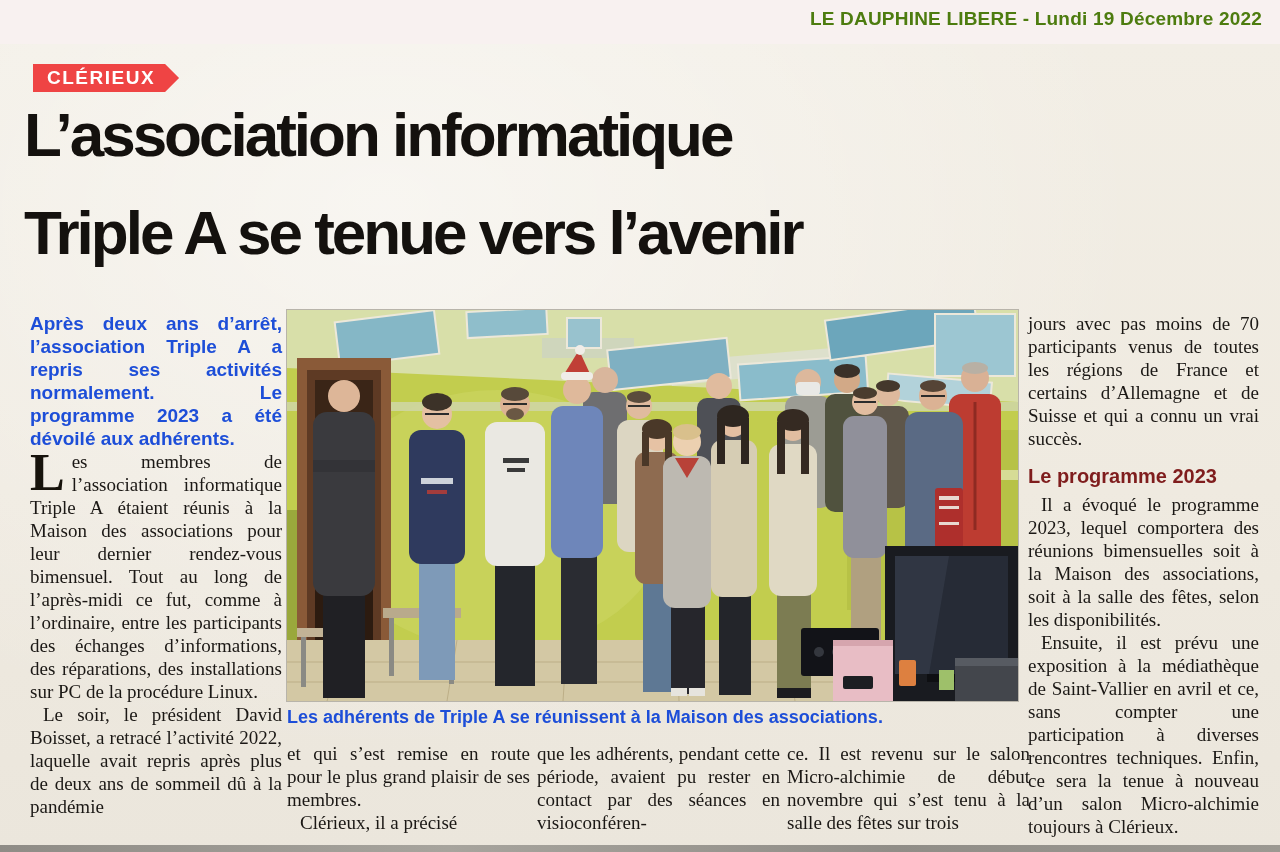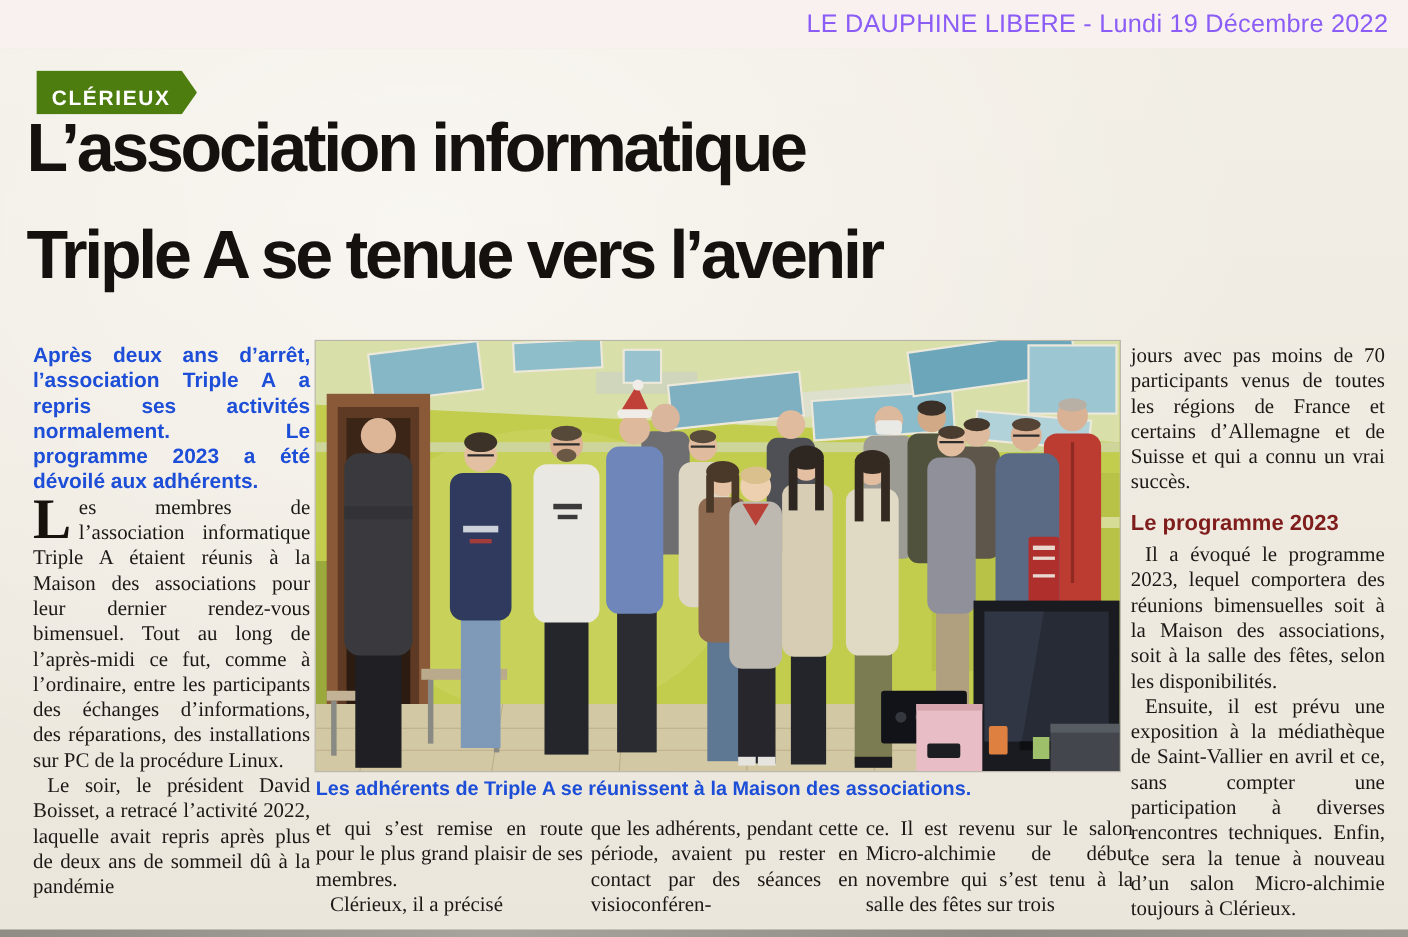--- a/index.html
+++ b/index.html
@@ -3,34 +3,34 @@
 <meta charset="utf-8">
 <style>
   html,body{margin:0;padding:0;}
   body{width:1280px;height:852px;position:relative;overflow:hidden;
        background:#efebe2;font-family:"Liberation Serif",serif;}
   .page{position:absolute;inset:0;}
 
   
   .top-band{position:absolute;top:0;left:0;width:1280px;height:44px;background:#f8f1f0;}
   .masthead{position:absolute;top:8px;right:18px;
-            font-family:"Liberation Sans",sans-serif;font-weight:normal;
-            font-size:23px;letter-spacing:.2px;color:#8b5cf6;}
+            font-family:"Liberation Sans",sans-serif;font-weight:bold;
+            font-size:19px;letter-spacing:.2px;color:#4d7c0f;}
 
   
   .paper{position:absolute;top:44px;left:0;width:1280px;height:808px;
          background:
            radial-gradient(ellipse at 30% 20%, rgba(255,255,255,.5), rgba(255,255,255,0) 60%),
            linear-gradient(180deg,#f2eee5 0%,#efeae0 55%,#ebe6dc 100%);}
   .bottom-bar{position:absolute;left:0;bottom:0;width:1280px;height:7px;
               background:linear-gradient(90deg,#8f8c86,#a7a49d 35%,#908d87 70%,#9c9992);}
 
   
   .section-badge{position:absolute;left:33px;top:64px;height:28px;
-                 padding:12px 24px 0 14px;background:#4d7c0f;color:#fff;
+                 padding:0 24px 0 14px;background:#ef4444;color:#fff;
                  font-family:"Liberation Sans",sans-serif;font-weight:bold;
                  font-size:19px;line-height:28px;letter-spacing:1.5px;
                  clip-path:polygon(0 0,calc(100% - 14px) 0,100% 50%,calc(100% - 14px) 100%,0 100%);}
 
   
   .headline{position:absolute;left:24px;top:86px;width:1248px;
             font-family:"Liberation Sans",sans-serif;font-weight:bold;
             color:#14110e;font-size:62px;line-height:98px;letter-spacing:-3px;
             white-space:nowrap;}
 

